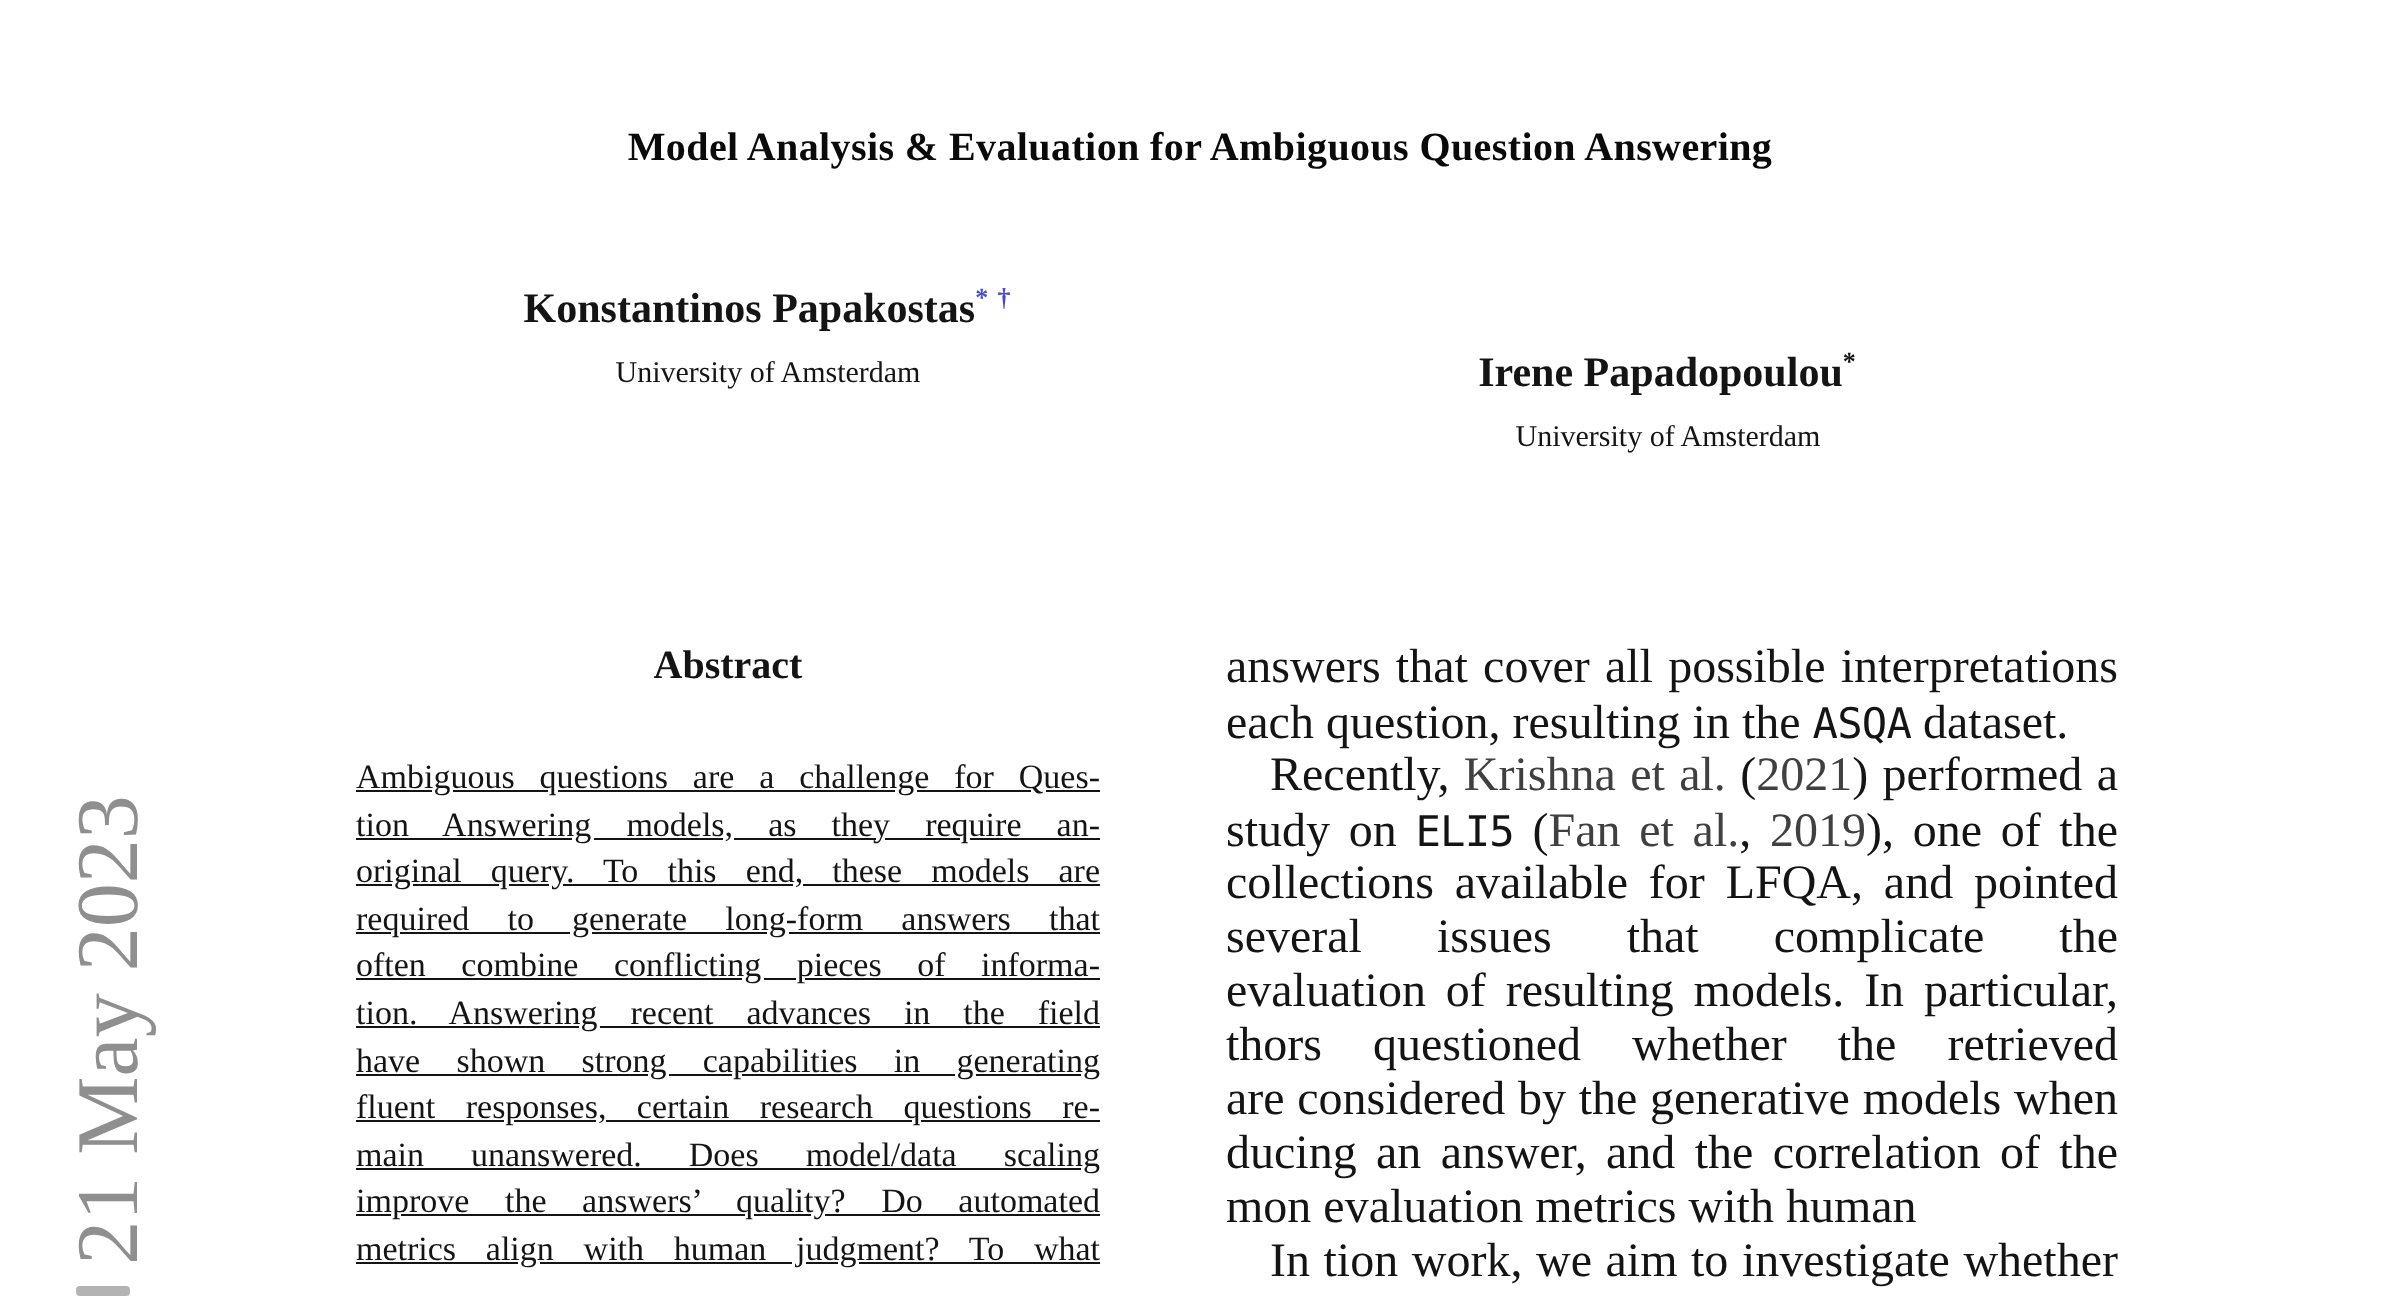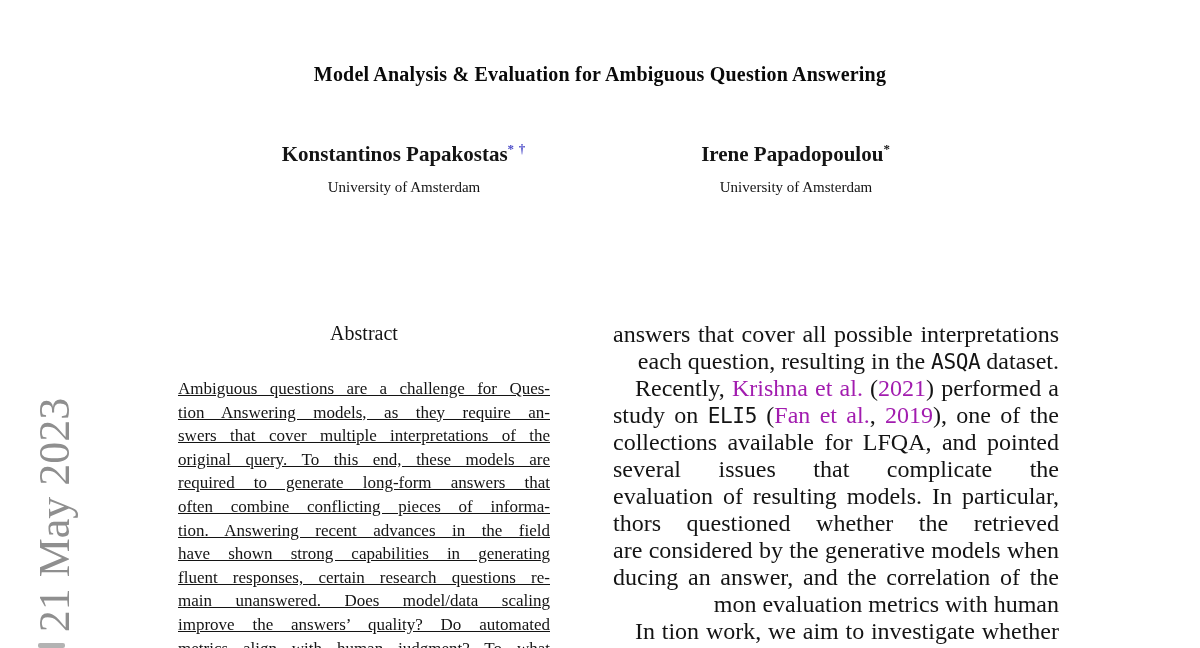--- a/index.html
+++ b/index.html
@@ -13,49 +13,49 @@
 
   .paper-title {
     position: absolute; top: 50px; left: 90px; right: 90px;
     text-align: center;
     font-size: 20px; font-weight: bold;
     letter-spacing: 0.2px;
     color: #0a0a0a;
   }
 
   .author-block { position: absolute; top: 133px; width: 400px; text-align: center; }
-  .author-block.first  { left: 204px; }
-  .author-block.second { left: 596px; }
+  .author-block.first  { left: 184px; }
+  .author-block.second { left: 634px; margin-top: 32px; }
   .author-name { font-size: 21px; font-weight: bold; line-height: 32px; }
   .author-marks { font-size: 13px; font-weight: bold; letter-spacing: 1px; }
   .author-marks.blue { color: #4a4ac8; }
   .author-affiliation { font-size: 15px; line-height: 34px; }
 
   .abstract-heading {
     position: absolute; top: 322px; left: 178px; width: 372px;
-    text-align: center; font-size: 20px; font-weight: normal;
+    text-align: center; font-size: 20px; font-weight: bold;
   }
   .abstract-text {
     position: absolute; top: 377px; left: 178px; width: 372px;
     font-size: 17px;
   }
   .abstract-text .tline { line-height: 23.6px; height: 23.6px; text-decoration: underline; }
 
   .right-column {
     position: absolute; top: 321px; left: 613px; width: 446px;
     font-size: 24px;
   }
-  .right-column .tline { line-height: 27px; height: 27px; text-align: right; }
+  .right-column .tline { line-height: 27px; height: 27px; }
 
   .tline { overflow: hidden; }
   .tline.just { text-align: justify; text-align-last: justify; -moz-text-align-last: justify; }
   .tline.ind { text-indent: 22px; }
 
   .plain { color: inherit; }
-  .link { color: #a21caf; }
+  .link { color: #404040; }
   .mono {
     font-family: "DejaVu Sans Mono", monospace;
     font-size: 0.88em;
     letter-spacing: -0.4px;
   }
 
   .watermark-date {
     position: absolute; left: 54px; top: 515px;
     transform: translate(-50%, -50%) rotate(-90deg);
     white-space: nowrap;
@@ -84,21 +84,20 @@
 
 <div class="author-block second">
   <div class="author-name"><span>Irene Papadopoulou</span><sup class="author-marks">*</sup></div>
   <div class="author-affiliation">University of Amsterdam</div>
 </div>
 
 <div class="abstract-heading">Abstract</div>
 <div class="abstract-text">
     <div class="tline just"><span class="plain">Ambiguous questions are a challenge for Ques-</span></div>
     <div class="tline just"><span class="plain">tion Answering models, as they require an-</span></div>
-    <div class="tline just"><span class="plain">swers that cover multiple interpretations of the</span></div>
     <div class="tline just"><span class="plain">original query.  To this end, these models are</span></div>
     <div class="tline just"><span class="plain">required to generate long-form answers that</span></div>
     <div class="tline just"><span class="plain">often combine conflicting pieces of informa-</span></div>
     <div class="tline just"><span class="plain">tion.  Answering recent advances in the field</span></div>
     <div class="tline just"><span class="plain">have shown strong capabilities in generating</span></div>
     <div class="tline just"><span class="plain">fluent responses, certain research questions re-</span></div>
     <div class="tline just"><span class="plain">main unanswered.  Does model/data scaling</span></div>
     <div class="tline just"><span class="plain">improve the answers’ quality?  Do automated</span></div>
     <div class="tline just"><span class="plain">metrics align with human judgment? To what</span></div>
   </div>

